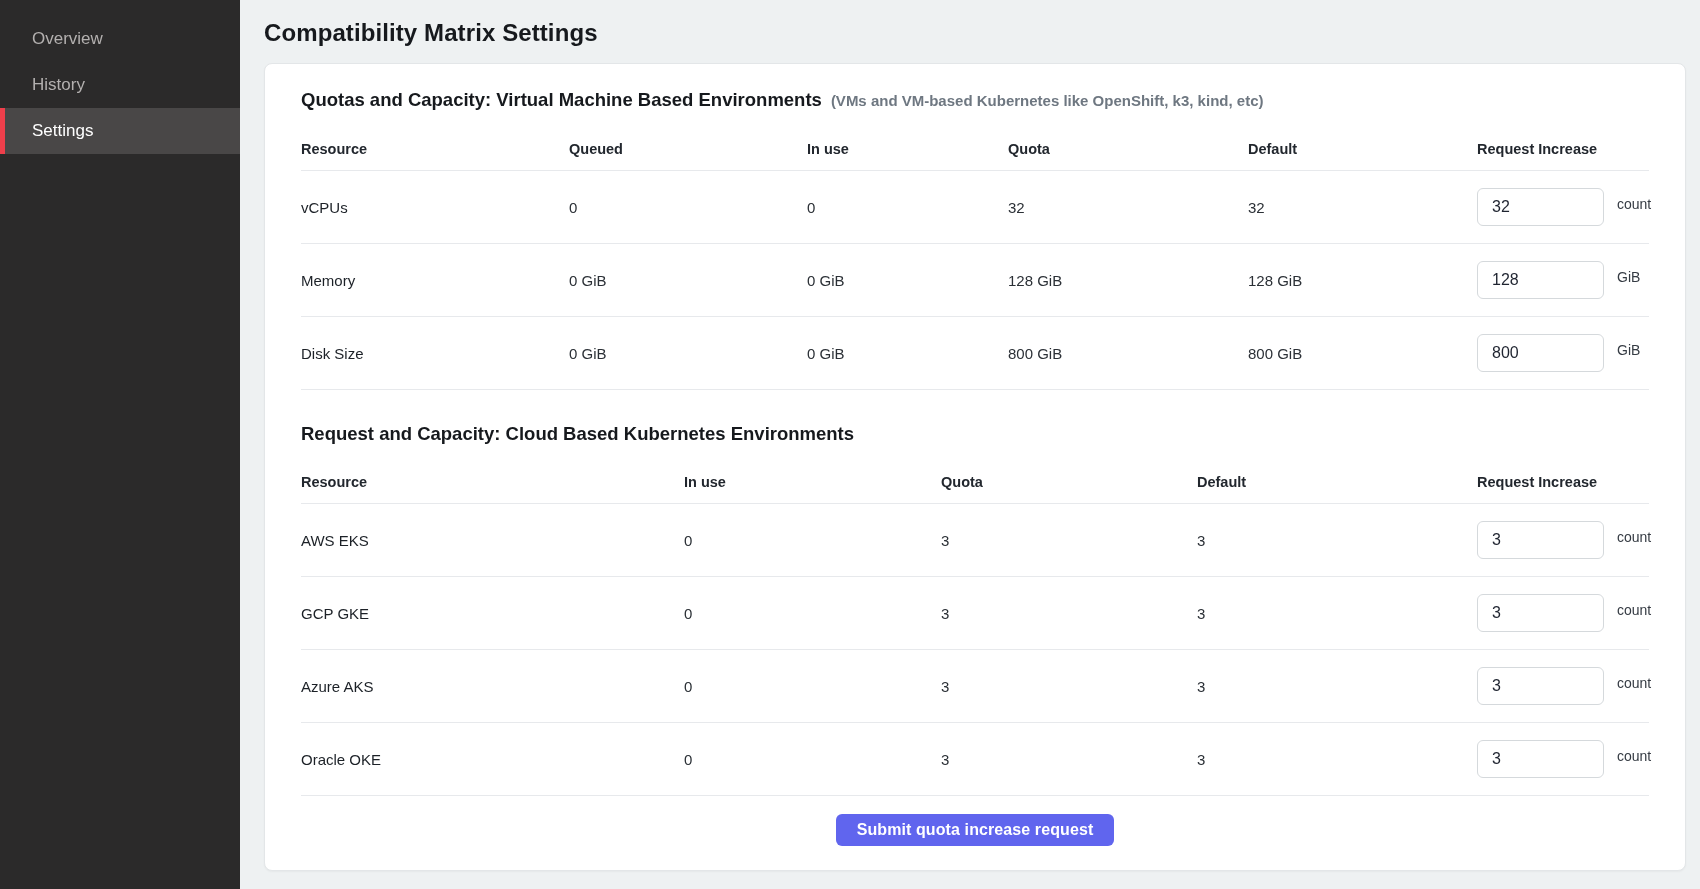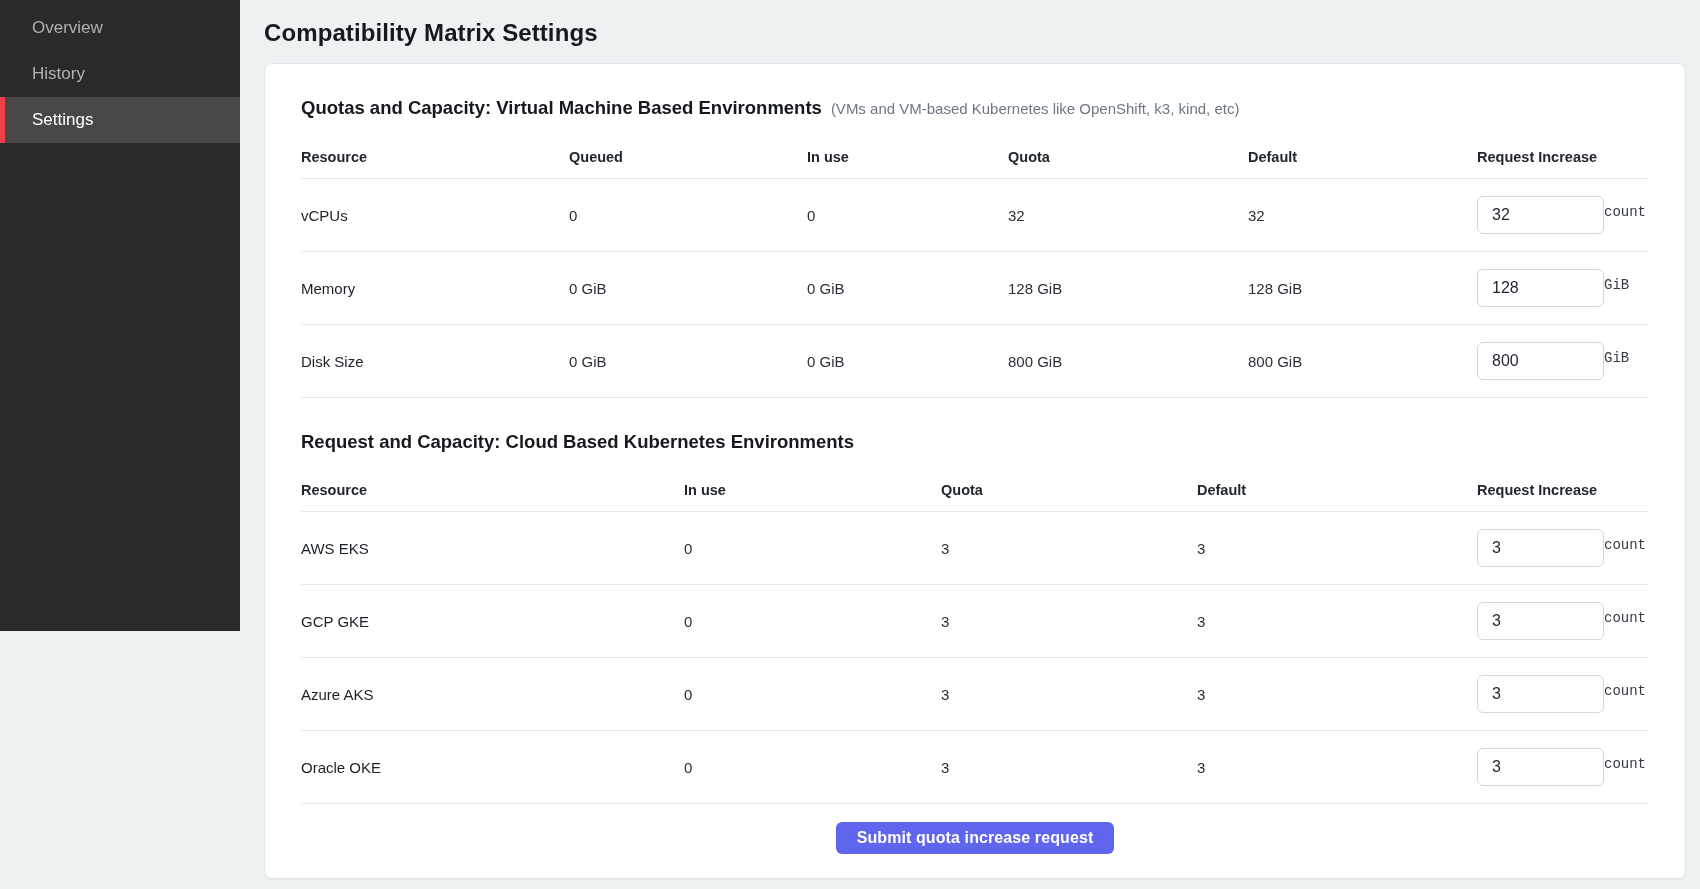--- a/index.html
+++ b/index.html
@@ -17,23 +17,23 @@
   * { margin: 0; padding: 0; box-sizing: border-box; }
   html, body {
     width: 1700px; height: 889px;
     font-family: "Liberation Sans", sans-serif;
     overflow: hidden;
   }
   body { display: flex; background: var(--main-bg); }
 
   
   .sidebar {
-    width: 240px; min-width: 240px; height: 631px;
+    width: 240px; min-width: 240px; height: 889px;
     background: var(--sidebar-bg);
-    padding-top: 5px;
+    padding-top: 16px;
     display: flex; flex-direction: column;
   }
   .nav-item {
     height: 46px;
     display: flex; align-items: center;
     padding-left: 32px;
     font-size: 17px;
     color: #b3b0af;
     cursor: pointer;
     border-left: 5px solid transparent;
@@ -62,30 +62,30 @@
     width: 1422px;
     background: #ffffff;
     border: 1px solid var(--card-border);
     border-radius: 8px;
     box-shadow: 0 1px 2px rgba(0,0,0,0.04);
     padding: 14px 36px 24px 36px;
   }
 
   .section-header {
     display: flex; align-items: baseline;
-    margin-top: 16px; margin-bottom: 10px;
+    margin-top: 8px; margin-bottom: 10px;
     line-height: 28px;
   }
   .section-title {
     font-size: 18.5px; font-weight: 700;
     color: var(--heading);
   }
   .section-subtitle {
     font-size: 15px; color: var(--muted);
-    margin-left: 9px; font-weight: 400;
+    margin-left: 9px; font-weight: 700;
   }
 
   
   .thead, .trow { display: grid; align-items: center; }
   .t1 { grid-template-columns: 268px 238px 201px 240px 229px 1fr; }
   .t2 { grid-template-columns: 383px 257px 256px 280px 1fr; }
   .thead {
     height: 46px;
     border-bottom: 1px solid var(--separator);
     align-items: end;
@@ -107,21 +107,22 @@
     border: 1px solid #d5d9dc;
     border-radius: 6px;
     font-family: "Liberation Sans", sans-serif;
     font-size: 16px; color: #1f2430;
     padding: 0 0 0 14px;
     outline: none;
     background: #fff;
   }
   .unit {
     font-size: 14px; color: #353b43;
-    position: relative; top: -3px; font-family: Liberation Mono, monospace;
+    margin-left: 13px;
+    position: relative; top: -3px;
   }
 
   .cloud-gap { margin-top: 30px; }
 
   
   .submit-row {
     display: flex; justify-content: center;
     margin-top: 18px;
   }
   .submit-btn {

